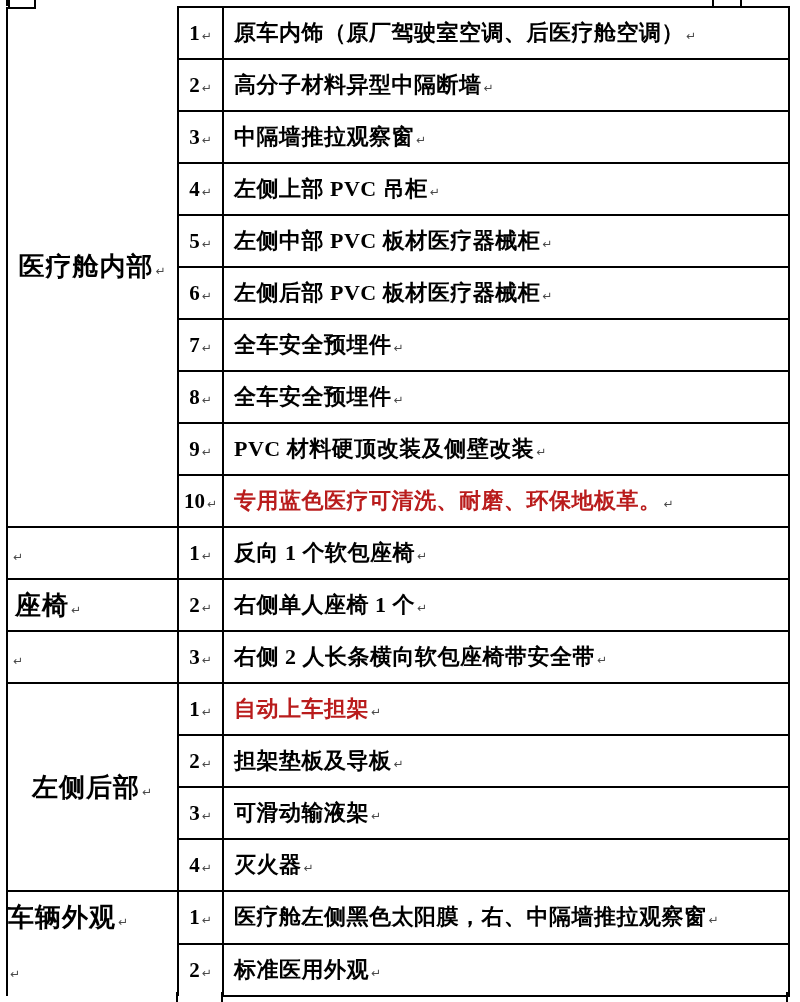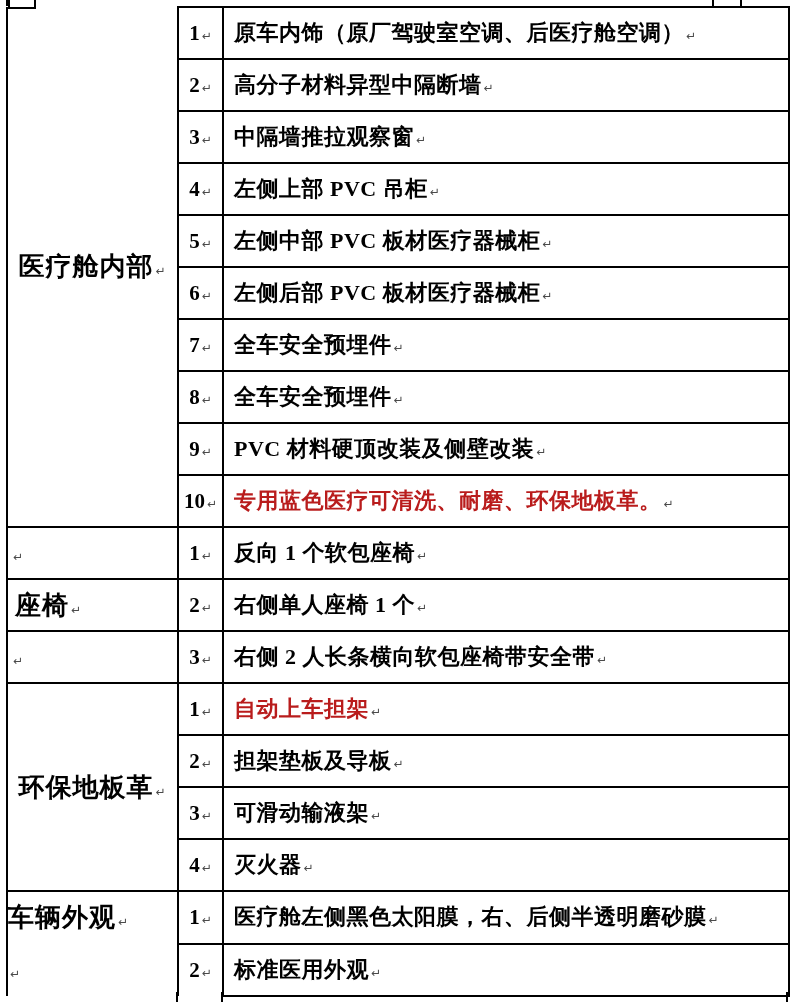--- a/index.html
+++ b/index.html
@@ -132,21 +132,21 @@
       <td class="num"><span>2</span><span class="pilcrow">↵</span></td>
       <td class="desc"><span>右侧单人座椅 1 个</span><span class="pilcrow">↵</span></td>
     </tr>
     <tr>
       <td class="cat cat-empty"><span class="pilcrow">↵</span></td>
       <td class="num"><span>3</span><span class="pilcrow">↵</span></td>
       <td class="desc"><span>右侧 2 人长条横向软包座椅带安全带</span><span class="pilcrow">↵</span></td>
     </tr>
 
     <tr>
-      <td class="cat" rowspan="4"><span>环保地板革</span><span class="pilcrow">↵</span></td>
+      <td class="cat" rowspan="4"><span>左侧后部</span><span class="pilcrow">↵</span></td>
       <td class="num"><span>1</span><span class="pilcrow">↵</span></td>
       <td class="desc"><span class="red">自动上车担架</span><span class="pilcrow">↵</span></td>
     </tr>
     <tr>
       <td class="num"><span>2</span><span class="pilcrow">↵</span></td>
       <td class="desc"><span>担架垫板及导板</span><span class="pilcrow">↵</span></td>
     </tr>
     <tr>
       <td class="num"><span>3</span><span class="pilcrow">↵</span></td>
       <td class="desc"><span>可滑动输液架</span><span class="pilcrow">↵</span></td>
@@ -155,21 +155,21 @@
       <td class="num"><span>4</span><span class="pilcrow">↵</span></td>
       <td class="desc"><span>灭火器</span><span class="pilcrow">↵</span></td>
     </tr>
 
     <tr>
       <td class="cat no-bottom" rowspan="2">
         <div class="catline"><span>车辆外观</span><span class="pilcrow">↵</span></div>
         <div class="catline"><span class="pilcrow">↵</span></div>
       </td>
       <td class="num"><span>1</span><span class="pilcrow">↵</span></td>
-      <td class="desc"><span>医疗舱左侧黑色太阳膜，右、后侧半透明磨砂膜</span><span class="pilcrow">↵</span></td>
+      <td class="desc"><span>医疗舱左侧黑色太阳膜，右、中隔墙推拉观察窗</span><span class="pilcrow">↵</span></td>
     </tr>
     <tr>
       <td class="num no-bottom"><span>2</span><span class="pilcrow">↵</span></td>
       <td class="desc"><span>标准医用外观</span><span class="pilcrow">↵</span></td>
     </tr>
   </tbody>
     </table>
 
   <div class="frag" style="left:176px;top:992px;width:2px;height:10px;"></div>
   <div class="frag" style="left:221px;top:992px;width:2px;height:10px;"></div>

